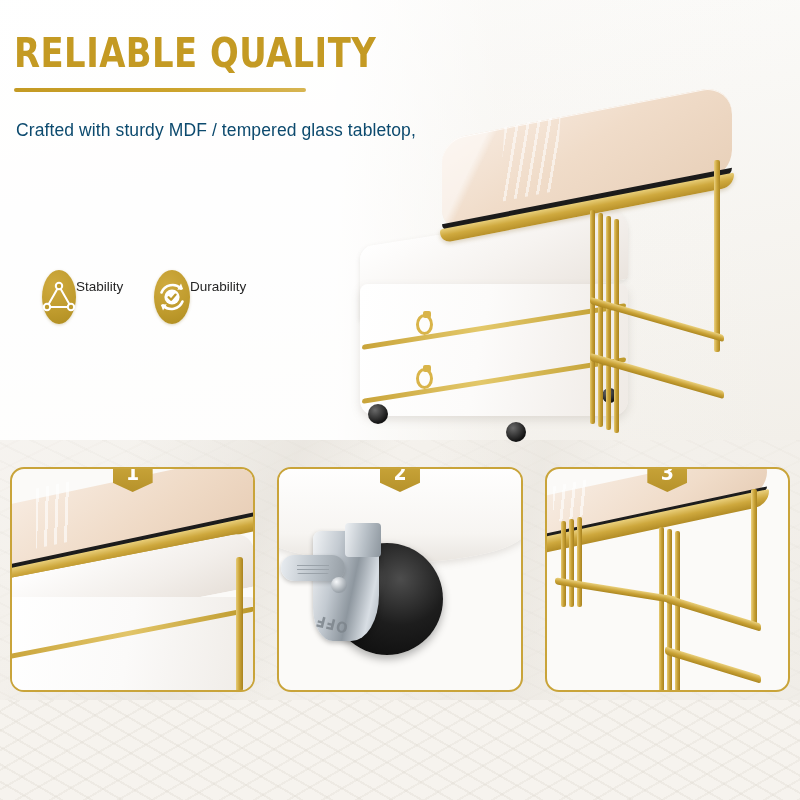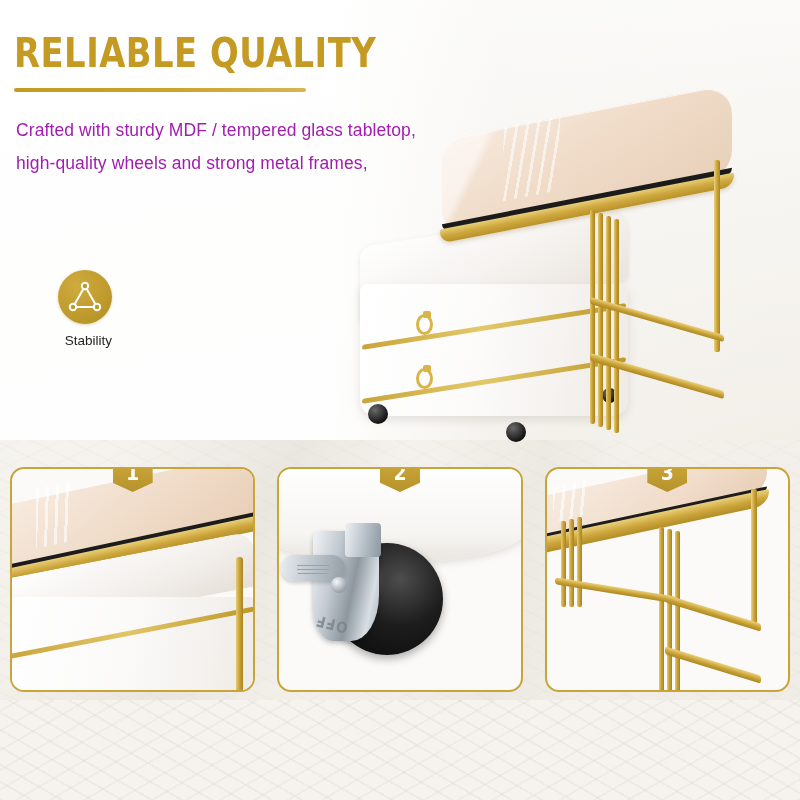--- a/index.html
+++ b/index.html
@@ -49,27 +49,27 @@
   .headline-rule{
     position:absolute; left:14px; top:88px; width:292px; height:4px;
     background:linear-gradient(90deg,#C49A23 0%, #CCA32B 55%, #D7B552 100%);
     border-radius:2px;
   }
 
   
   .body-copy{ position:absolute; left:16px; top:114px; width:480px; }
   .body-copy p{
     font-family:"Liberation Sans", sans-serif;
-    font-size:17.5px; color:#a21caf; line-height:33px; letter-spacing:.1px;
+    font-size:17.5px; color:#0c4a6e; line-height:33px; letter-spacing:.1px;
     white-space:nowrap;
   }
 
   
   .features{ position:absolute; left:42px; top:270px; display:flex; gap:42px; }
-  .feature{ width:70px; display:flex; flex-direction:column; align-items:flex-end; }
+  .feature{ width:70px; display:flex; flex-direction:row; align-items:flex-start; }
   .feature-circle{
     width:54px; height:54px; border-radius:50%;
     background:radial-gradient(circle at 34% 28%, #CFAA3E 0%, #BE9A2C 62%, #AE8C20 100%);
     display:flex; align-items:center; justify-content:center;
     box-shadow:0 1px 3px rgba(140,110,30,.28);
   }
   .feature-label{
     margin-top:9px; font-size:13.5px; color:#262626; white-space:nowrap;
     font-family:"Liberation Sans", sans-serif;
   }
@@ -318,37 +318,49 @@
 <div class="bg-strip"></div>
 <div class="bg-panelzone"></div>
 
 <div class="stage">
 
   <div class="headline">RELIABLE QUALITY</div>
   <div class="headline-rule"></div>
 
   <div class="body-copy">
     <p>Crafted with sturdy MDF / tempered glass tabletop,</p>
-    <p>high-quality wheels and strong metal frames,</p>
   </div>
 
   <div class="features">
 
     <div class="feature">
       <div class="feature-circle">
         <svg width="34" height="32" viewBox="0 0 34 32" fill="none" stroke="#fff" stroke-width="2">
           <path d="M17 5 L29 26 L5 26 Z" stroke-linejoin="round"></path>
           <circle cx="17" cy="5" r="3.2" fill="#BE9A2C"></circle>
           <circle cx="29" cy="26" r="3.2" fill="#BE9A2C"></circle>
           <circle cx="5" cy="26" r="3.2" fill="#BE9A2C"></circle>
         </svg>
       </div>
       <div class="feature-label">Stability</div>
     </div>
 
+    <div class="feature">
+      <div class="feature-circle">
+        <svg width="36" height="36" viewBox="0 0 36 36" fill="none">
+          <path d="M7.5 13.5 A12 12 0 0 1 27 9.5" stroke="#fff" stroke-width="2.6" stroke-linecap="round"></path>
+          <path d="M28.5 22.5 A12 12 0 0 1 9 26.5" stroke="#fff" stroke-width="2.6" stroke-linecap="round"></path>
+          <path d="M27 4.5 L29.2 10.2 L23.3 10.8 Z" fill="#fff"></path>
+          <path d="M9 31.5 L6.8 25.8 L12.7 25.2 Z" fill="#fff"></path>
+          <circle cx="18" cy="18" r="7.6" fill="#fff"></circle>
+          <path d="M14.6 18.2 L17.1 20.7 L21.6 15.6" stroke="#BE9A2C" stroke-width="2.3" stroke-linecap="round" stroke-linejoin="round" fill="none"></path>
+        </svg>
+      </div>
+      <div class="feature-label">Durability</div>
+    </div>
 
 
   </div>
 
   <div class="hero">
 
     <div class="cab">
       <div class="cab-top"></div>
       <div class="cab-face"></div>
       <div class="cab-trim trim-a"></div>

